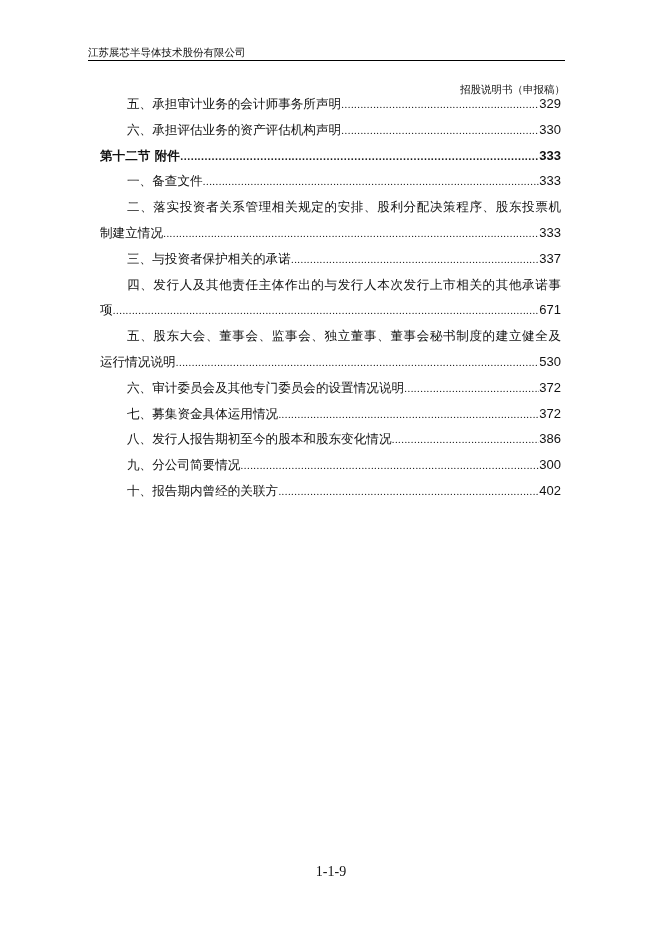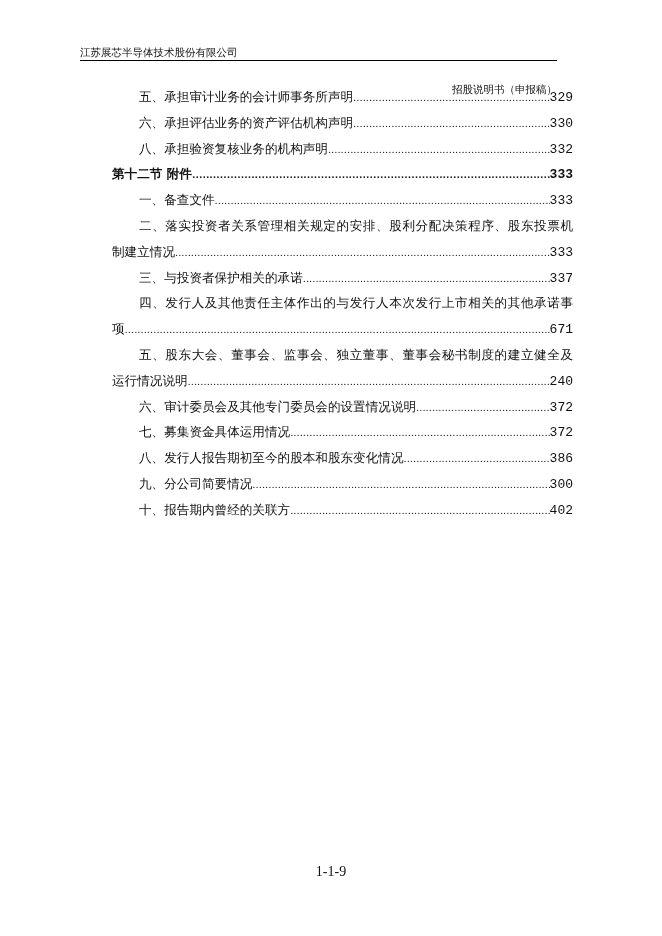--- a/index.html
+++ b/index.html
@@ -1,30 +1,30 @@
 <!DOCTYPE html>
 <html><head>
 <meta charset="utf-8">
 <style>
   html, body { margin: 0; padding: 0; background: #ffffff; }
   body { width: 662px; height: 936px; position: relative; overflow: hidden;
          font-family: "DejaVu Serif", "Liberation Serif", serif; color: #111; }
-  .header { position: absolute; left: 80px; top: 43px; width: 477px; height: 17px;
+  .header { position: absolute; left: 88px; top: 43px; width: 477px; height: 17px;
             border-bottom: 1.3px solid #000; font-size: 10.5px; line-height: 14px; }
   .header .left { position: absolute; left: 0; top: 2px; }
   .header .right { position: absolute; right: 0; top: 2px; margin-top: 37px; }
-  .toc { position: absolute; left: 100px; top: 84px; width: 461px; margin-left: 12px; }
+  .toc { position: absolute; left: 100px; top: 91px; width: 461px; }
   .row { position: relative; height: 25.8px; font-size: 12.6px; line-height: 25.8px; white-space: nowrap; overflow: hidden; }
   .row.l2 { padding-left: 27px; }
   .row.l1 { font-weight: bold; }
   .row .dotline { display: flex; align-items: baseline; }
   .row .title { flex: 0 0 auto; }
   .row .dots { flex: 1 1 auto; overflow: hidden; letter-spacing: 0; }
   .row .dots::after { content: "...................................................................................................................................................................................................................................................................."; font-size: 10px; }
-  .row .page { flex: 0 0 auto; font-family: Liberation Mono, monospace; font-size: 13px; }
+  .row .page { flex: 0 0 auto; font-family: Liberation Sans, sans-serif; font-size: 13px; }
   .row.wrap-first { padding-left: 27px; }
   .row.wrap-cont { padding-left: 0; }
   .justify { display: block; text-align: justify; text-align-last: justify; }
   .footer { position: absolute; left: 0; width: 662px; top: 864px; text-align: center;
             font-family: "Liberation Serif", serif; font-size: 14px; }
 </style>
 </head>
 <body>
 
 <div class="header">
@@ -44,27 +44,20 @@
 
   <div class="row l2">
       <div class="dotline">
     <span class="title">六、承担评估业务的资产评估机构声明</span>
         <span class="dots"></span>
         <span class="page">330</span>
   </div>
     </div>
 
 
-  <div class="row l2">
-      <div class="dotline">
-    <span class="title">八、承担验资复核业务的机构声明</span>
-        <span class="dots"></span>
-        <span class="page">332</span>
-  </div>
-    </div>
 
   <div class="row l1">
       <div class="dotline">
     <span class="title">第十二节  附件 </span>
         <span class="dots"></span>
         <span class="page">333</span>
   </div>
     </div>
 
   <div class="row l2">
@@ -110,21 +103,21 @@
   </div>
 
   <div>
     <div class="row wrap-first">
         <span class="justify">五、股东大会、董事会、监事会、独立董事、董事会秘书制度的建立健全及</span>
       </div>
     <div class="row wrap-cont">
         <div class="dotline">
       <span class="title">运行情况说明</span>
           <span class="dots"></span>
-          <span class="page">240</span>
+          <span class="page">530</span>
     </div>
       </div>
   </div>
 
   <div class="row l2">
       <div class="dotline">
     <span class="title">六、审计委员会及其他专门委员会的设置情况说明</span>
         <span class="dots"></span>
         <span class="page">372</span>
   </div>

